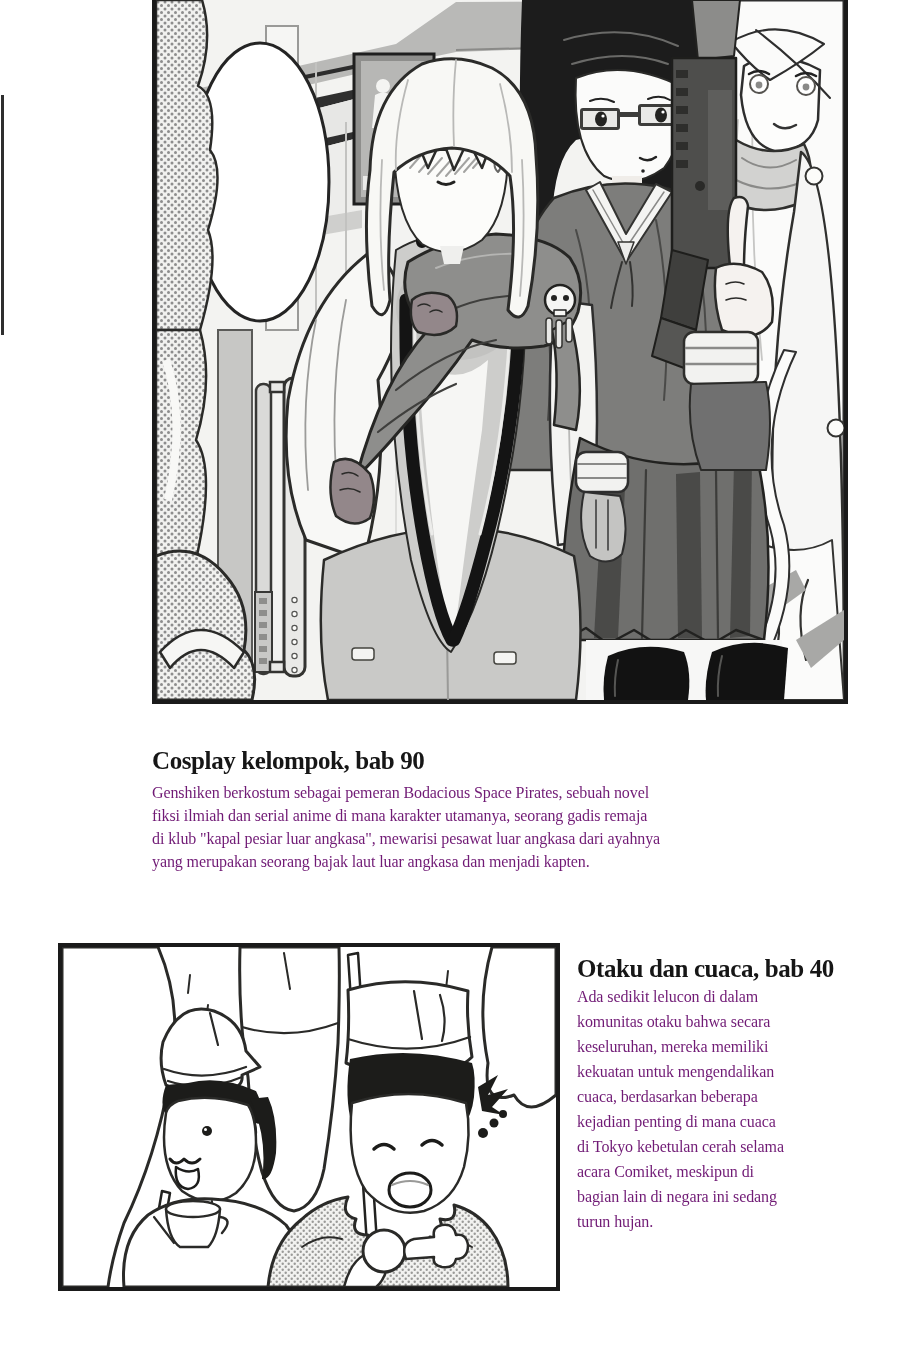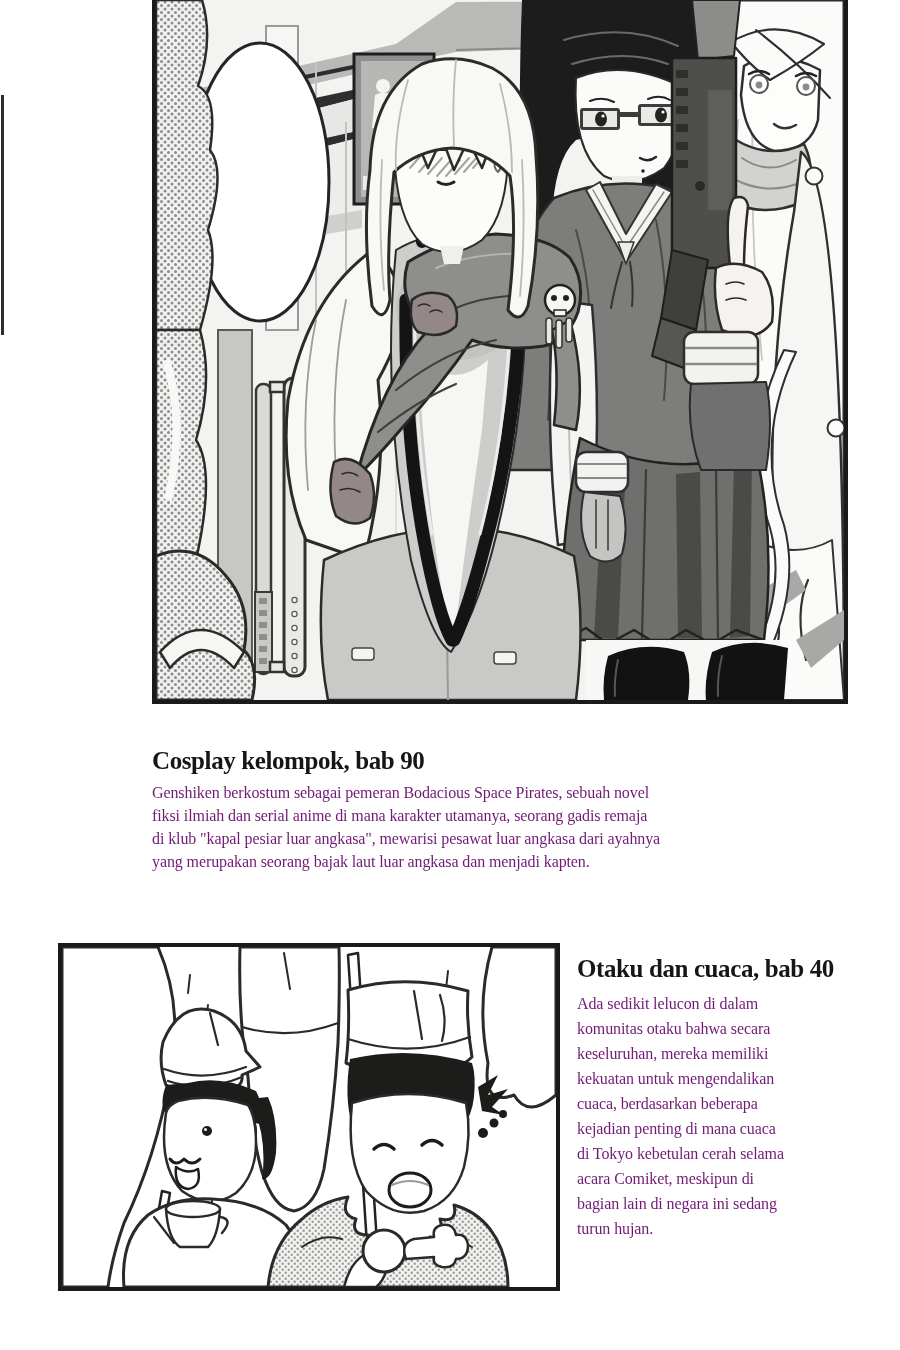--- a/index.html
+++ b/index.html
@@ -15,21 +15,21 @@
   .note{position:absolute;}
   .note1{left:152px;top:710px;width:745px;margin-top:36px;}
   .note2{left:577px;top:954px;width:310px;}
   .note h2{
     margin:0;font-weight:700;font-size:25px;line-height:30px;letter-spacing:-0.4px;color:#161616;
   }
   .note p{
     margin:5px 0 0 0;font-size:16px;color:#701a75;white-space:pre;letter-spacing:-0.1px;
   }
   .note1 p{line-height:23px;}
-  .note2 p{line-height:25px;margin-top:7px;}
+  .note2 p{line-height:25px;margin-top:0;}
 </style>
 </head>
 <body>
 
 <div class="edge-artifact"></div>
 
 <div class="panel panel1" role="img" aria-label="Panel manga: tiga gadis cosplay Bodacious Space Pirates; gadis pirang merona dengan bodysuit dan cape, gadis berkacamata berseragam sailor memegang senapan, gadis berambut panjang tersenyum dengan syal; balon kata kosong di kiri">
 <svg width="688" height="700" viewBox="0 0 688 700">
   <defs>
     <pattern id="p1dots" width="7" height="7" patternUnits="userSpaceOnUse">

